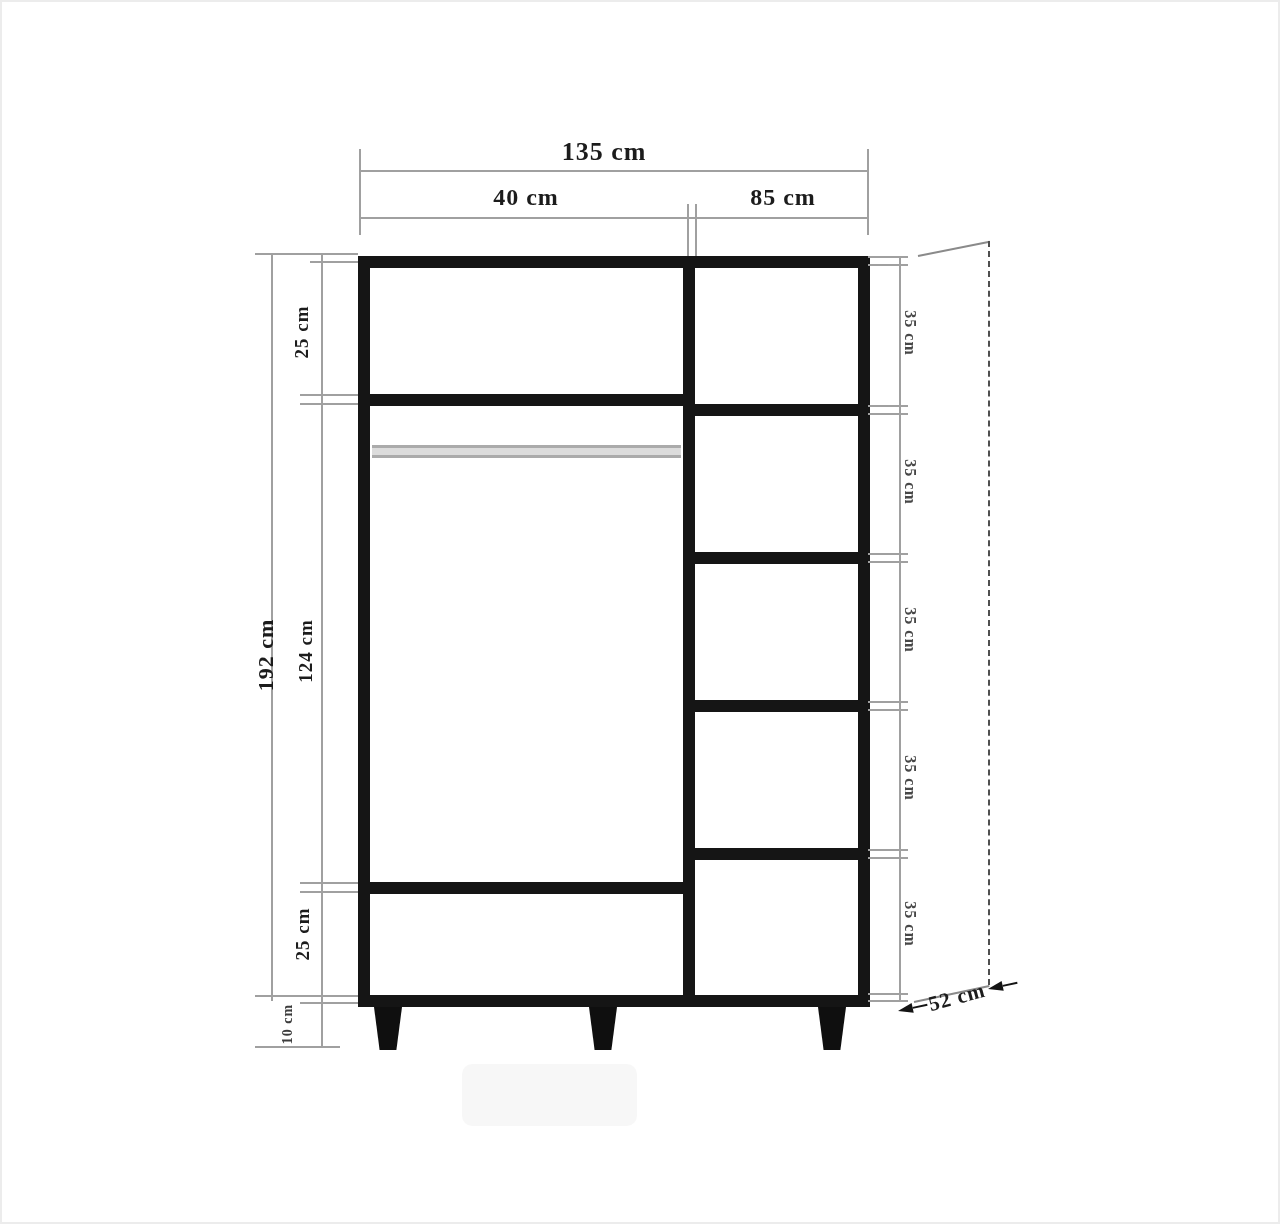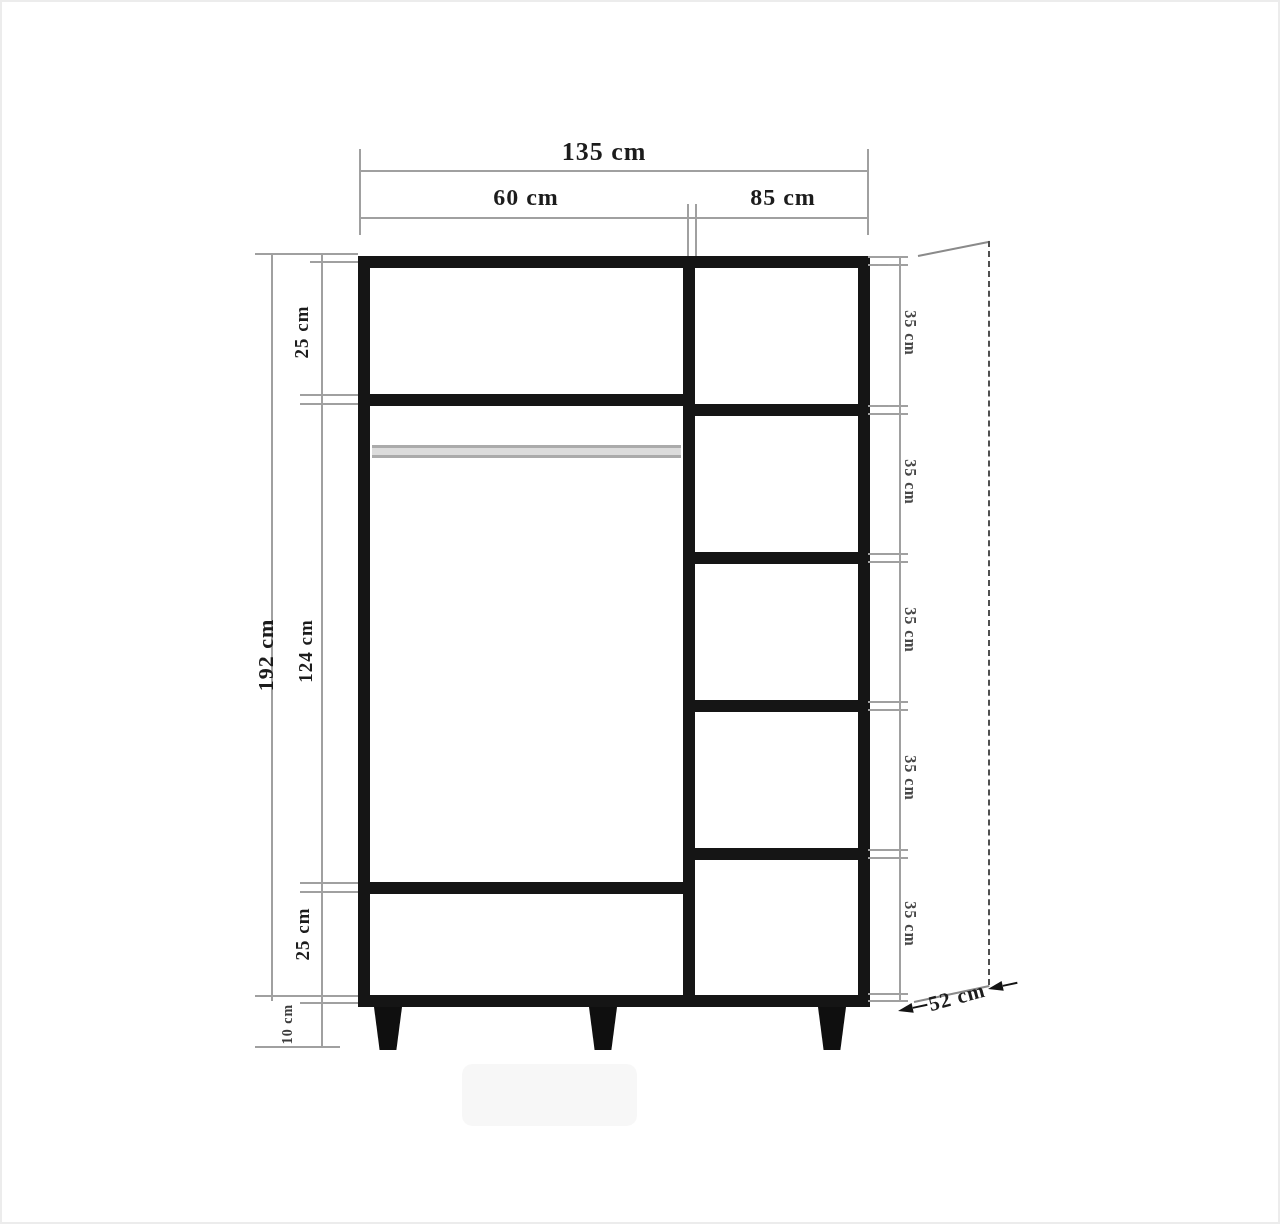--- a/index.html
+++ b/index.html
@@ -94,21 +94,21 @@
   <div class="arrowbox" style="left:898px;top:1006px;transform:rotate(-12deg);">
     <span class="tri-left"></span>
       <span class="tail"></span>
   </div>
   <div class="arrowbox" style="left:988px;top:984px;transform:rotate(-12deg);">
     <span class="tri-left"></span>
       <span class="tail"></span>
   </div>
 
   <div class="lbl" style="left:544px;top:137px;width:120px;font-size:26px;">135 cm</div>
-  <div class="lbl" style="left:466px;top:184px;width:120px;font-size:24px;">60 cm</div>
+  <div class="lbl" style="left:466px;top:184px;width:120px;font-size:24px;">40 cm</div>
   <div class="lbl" style="left:723px;top:184px;width:120px;font-size:24px;">85 cm</div>
 
   <div class="lbl rotL" style="left:206px;top:642px;width:120px;font-size:22px;">192 cm</div>
   <div class="lbl rotL" style="left:246px;top:640px;width:120px;font-size:19px;">124 cm</div>
   <div class="lbl rotL" style="left:242px;top:321px;width:120px;font-size:19px;">25 cm</div>
   <div class="lbl rotL" style="left:243px;top:923px;width:120px;font-size:19px;">25 cm</div>
   <div class="lbl rotL" style="left:228px;top:1016px;width:120px;font-size:14px;color:#3c3c3c;">10 cm</div>
 
   <div class="lbl rotR lbl35" style="left:855px;top:324px;width:110px;font-size:16px;">35 cm</div>
   <div class="lbl rotR lbl35" style="left:855px;top:473px;width:110px;font-size:16px;">35 cm</div>

